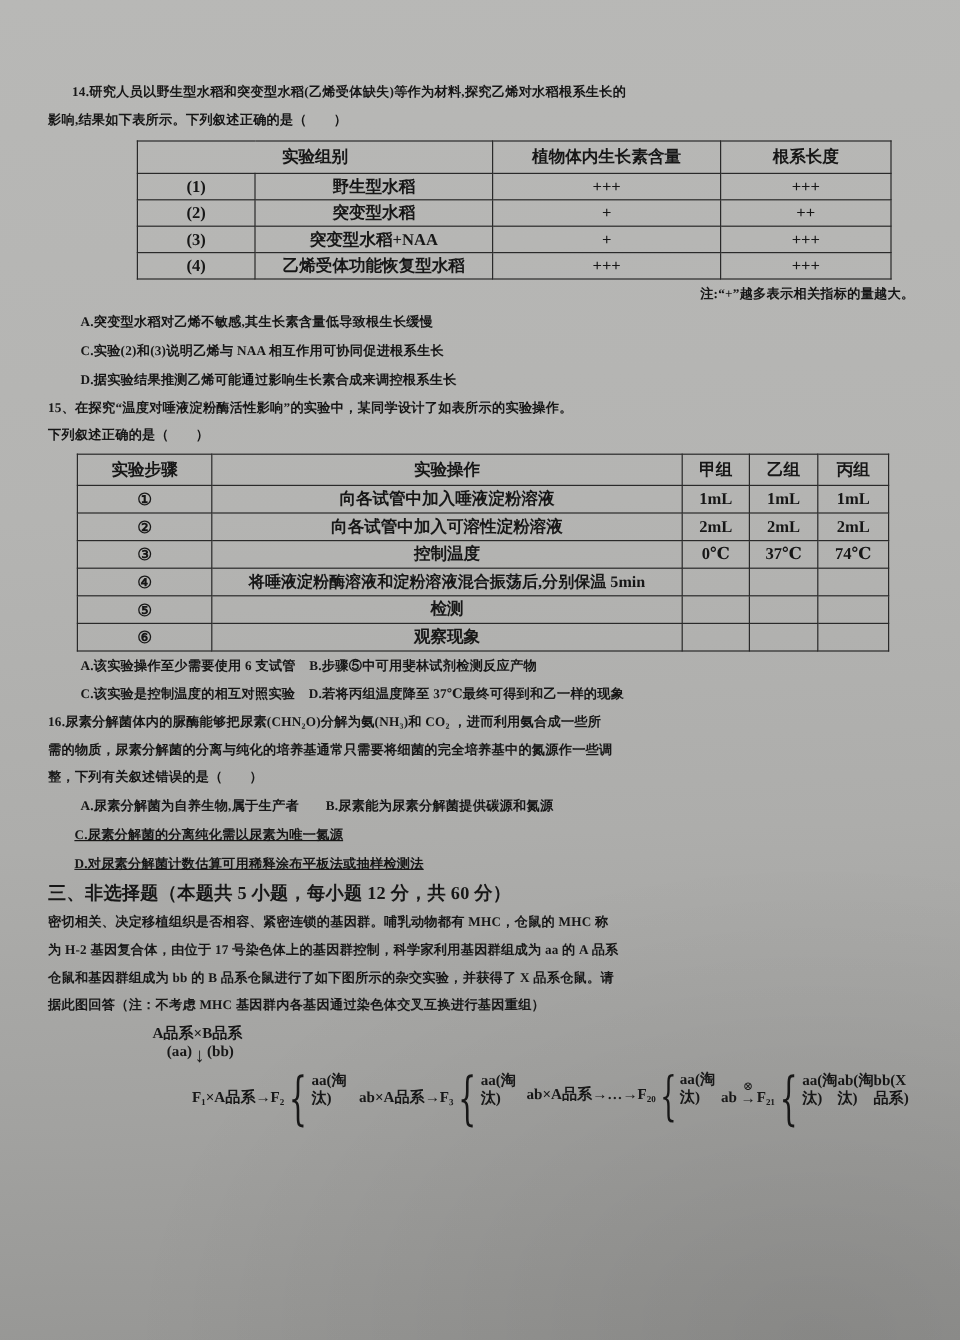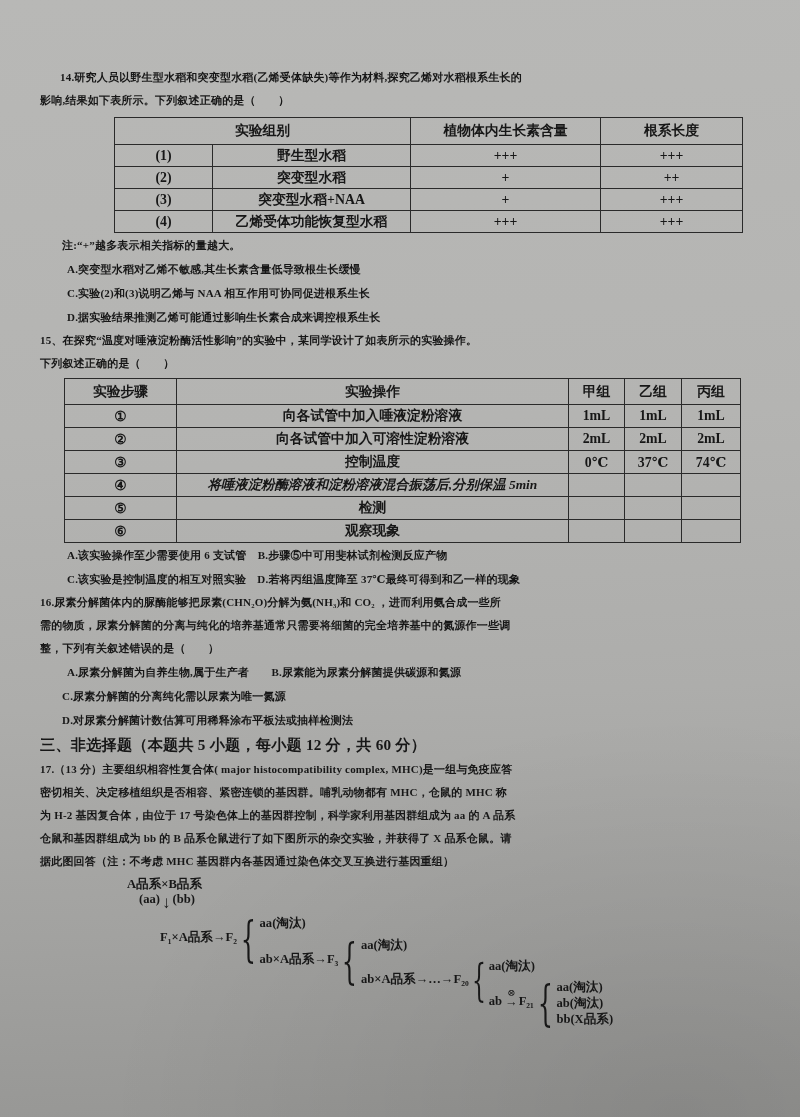--- a/index.html
+++ b/index.html
@@ -9,56 +9,56 @@
       radial-gradient(120% 60% at 85% 100%, rgba(0,0,0,0.10), rgba(0,0,0,0) 60%),
       linear-gradient(178deg, #b8b8b6 0%, #b4b4b2 38%, #adadab 62%, #a2a2a0 82%, #969694 100%);
     font-family:"Liberation Serif","DejaVu Serif",serif;
     color:#171717;
     position:relative;
   }
   .page { padding:66px 38px 0 40px; position:relative; }
   .ln { margin:0; font-size:11px; line-height:23px; font-weight:600; letter-spacing:0.2px; }
   .indent1 { padding-left:20px; }
   .opt { padding-left:27px; line-height:24px; }
-  .opt2 { padding-left:22px; line-height:24px; }
+  .opt2 { padding-left:22px; line-height:24px;text-decoration:underline; }
 
   
   table { border-collapse:collapse; table-layout:fixed; }
   th,td { border:1.3px solid #2a2a2a; text-align:center; vertical-align:middle;
           font-size:13.8px; font-weight:600; padding:0 2px; overflow:hidden; white-space:nowrap; }
   .t1 { margin:5px 0 0 74px; width:628px; }
   .t1 th { height:26px; }
   .t1 td { height:21px; }
   .t2 { margin:3px 0 0 24px; width:676px; }
   .t2 th { height:25px; }
   .t2 td { height:22px; }
-  .t2 .op-long { font-size:13.4px;font-style:italic; }
-
-  .note { padding-left:22px; line-height:24px; }
+  .t2 .op-long { font-size:13.4px; }
+
+  .note { padding-left:22px; line-height:24px;text-align:right; }
   .sec-head { font-size:15.2px; font-weight:700; line-height:26px; }
 
   
   .diagram { margin:4px 0 0 85px; font-size:12.6px; font-weight:700; line-height:15px; }
   .d-parents { }
   .d-parents .p1 { margin-left:2px; }
   .d-genorow { display:flex; align-items:flex-start; margin-left:14px; gap:2px; height:21px; }
   .d-arrow { font-size:17px; line-height:17px; margin-top:2px; }
   .d-row { display:flex; align-items:flex-start; }
   .d-label { white-space:nowrap; }
   .brace { display:inline-block; font-weight:400; transform:scaleX(0.5); transform-origin:center; margin:0 -4px; font-family:"DejaVu Serif",serif; }
   .b1 { font-size:48px; line-height:50px; height:50px; }
   .b2 { font-size:48px; line-height:50px; height:50px; }
   .b3 { font-size:44px; line-height:46px; height:46px; }
   .b4 { font-size:48px; line-height:50px; height:50px; }
   .l1 { margin-left:35px; margin-top:1px; }
   .l1 > .d-label { margin-top:16px; }
   .l2 > .d-label { margin-top:16px; }
   .l3 > .d-label { margin-top:14px; }
   .l4 > .d-label { margin-top:16px;text-align:right; }
-  .d-col { display:flex; flex-direction:column; }
+  .d-col { display:flex; flex-direction:row; }
   .c1 > .first { margin-top:2px; margin-bottom:5px; }
   .c2 > .first { margin-top:2px; margin-bottom:5px; }
   .c3 > .first { margin-top:1px; margin-bottom:4px; }
   .c4 { margin-top:2px; row-gap:1px; }
   .selfing { display:inline-flex; flex-direction:column; align-items:center; margin:10px 1px 0 3px; }
   .selfing .otimes { font-size:10px; line-height:9px; font-weight:400; }
   .selfing .sarrow { line-height:10px; }
 
   .footer { text-align:center; margin-top:16px; font-size:15.5px; font-weight:700; letter-spacing:2px; }
 </style>
@@ -184,21 +184,20 @@
 
   <p class="ln">16.尿素分解菌体内的脲酶能够把尿素(CHN₂O)分解为氨(NH₃)和 CO₂ ，进而利用氨合成一些所</p>
   <p class="ln">需的物质，尿素分解菌的分离与纯化的培养基通常只需要将细菌的完全培养基中的氮源作一些调</p>
   <p class="ln">整，下列有关叙述错误的是（　　）</p>
   <p class="ln opt">A.尿素分解菌为自养生物,属于生产者　　B.尿素能为尿素分解菌提供碳源和氮源</p>
   <p class="ln opt2">C.尿素分解菌的分离纯化需以尿素为唯一氮源</p>
   <p class="ln opt2">D.对尿素分解菌计数估算可用稀释涂布平板法或抽样检测法</p>
 
   <p class="ln sec-head">三、非选择题（本题共 5 小题，每小题 12 分，共 60 分）</p>
 
-  <p class="ln">17.（13 分）主要组织相容性复合体( major histocompatibility complex, MHC)是一组与免疫应答</p>
   <p class="ln">密切相关、决定移植组织是否相容、紧密连锁的基因群。哺乳动物都有 MHC，仓鼠的 MHC 称</p>
   <p class="ln">为 H-2 基因复合体，由位于 17 号染色体上的基因群控制，科学家利用基因群组成为 aa 的 A 品系</p>
   <p class="ln">仓鼠和基因群组成为 bb 的 B 品系仓鼠进行了如下图所示的杂交实验，并获得了 X 品系仓鼠。请</p>
   <p class="ln">据此图回答（注：不考虑 MHC 基因群内各基因通过染色体交叉互换进行基因重组）</p>
 
   <div class="diagram">
     <div class="d-parents">
       <div class="p1">A品系×B品系</div>
       <div class="d-genorow">
         <span>(aa)</span>

